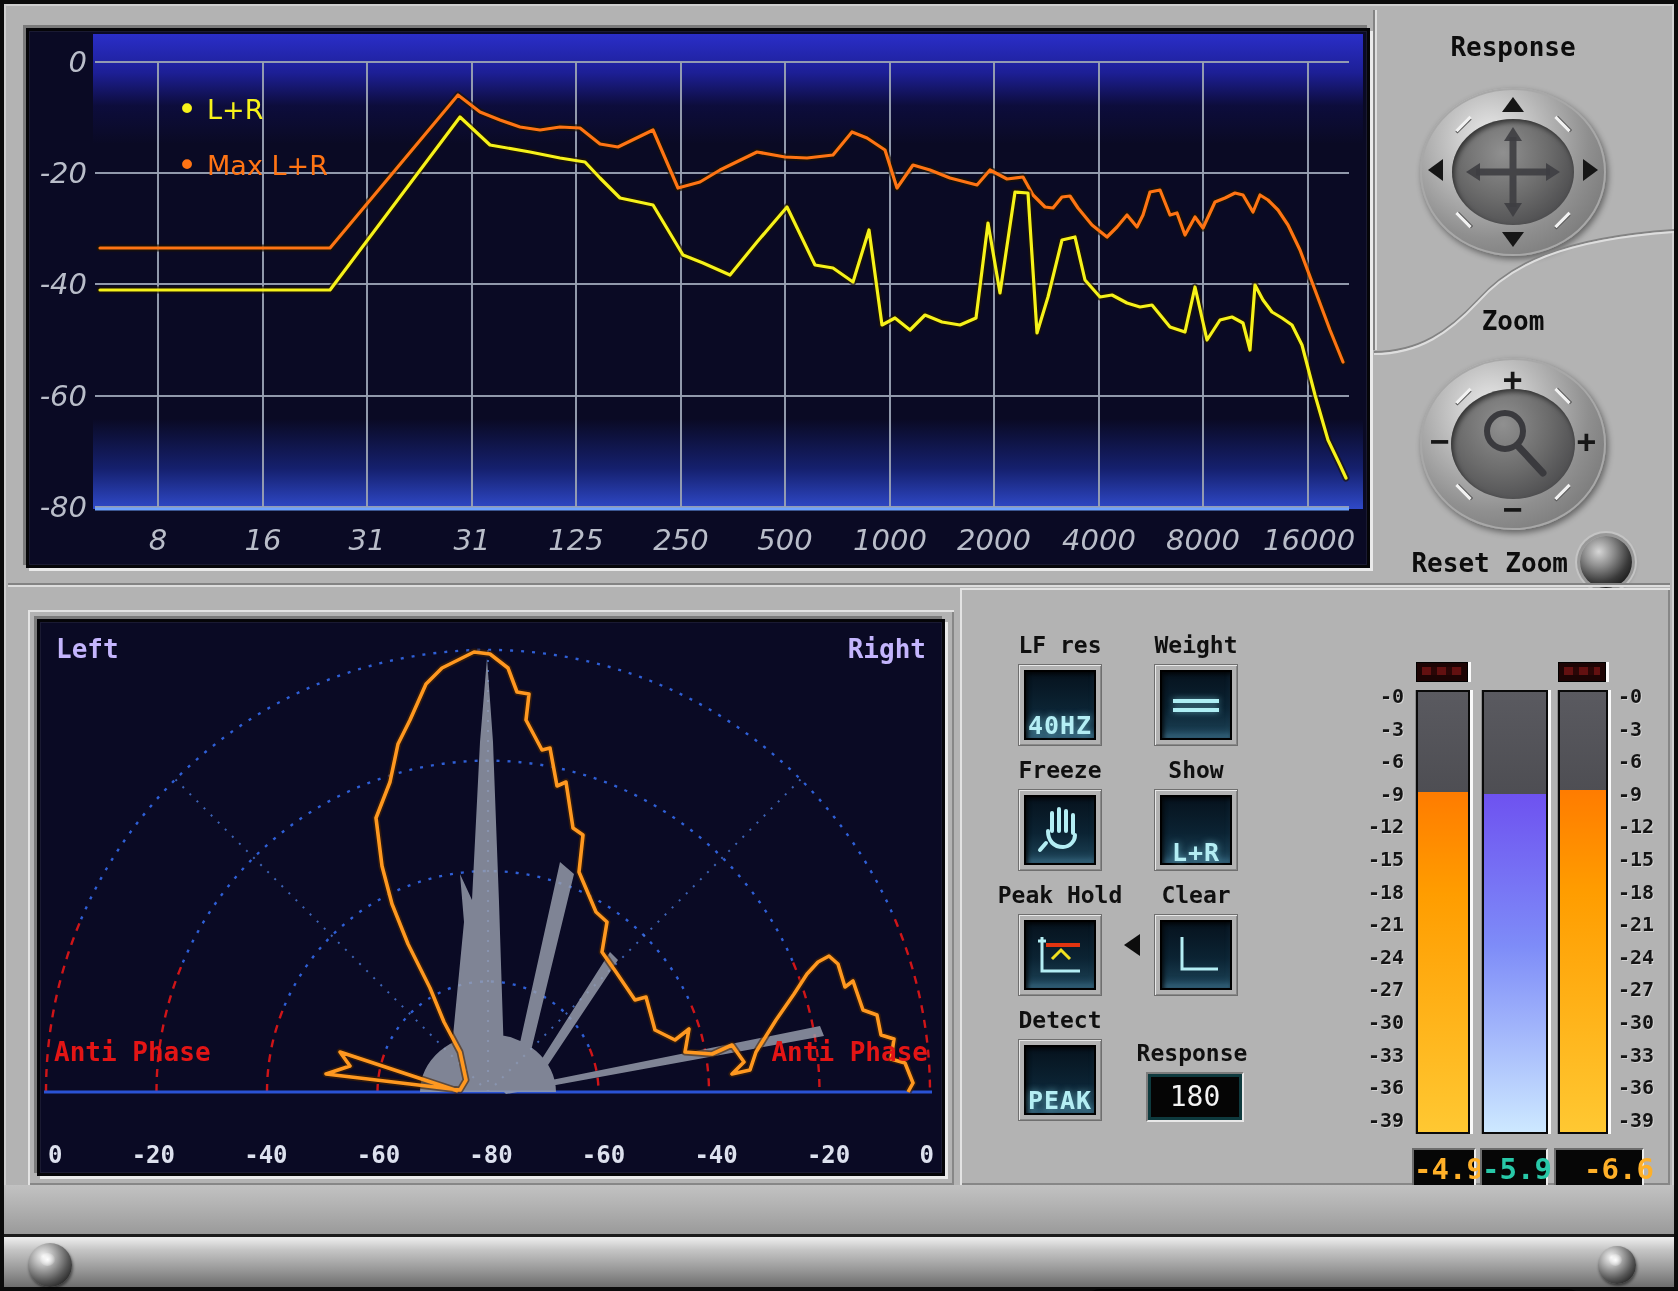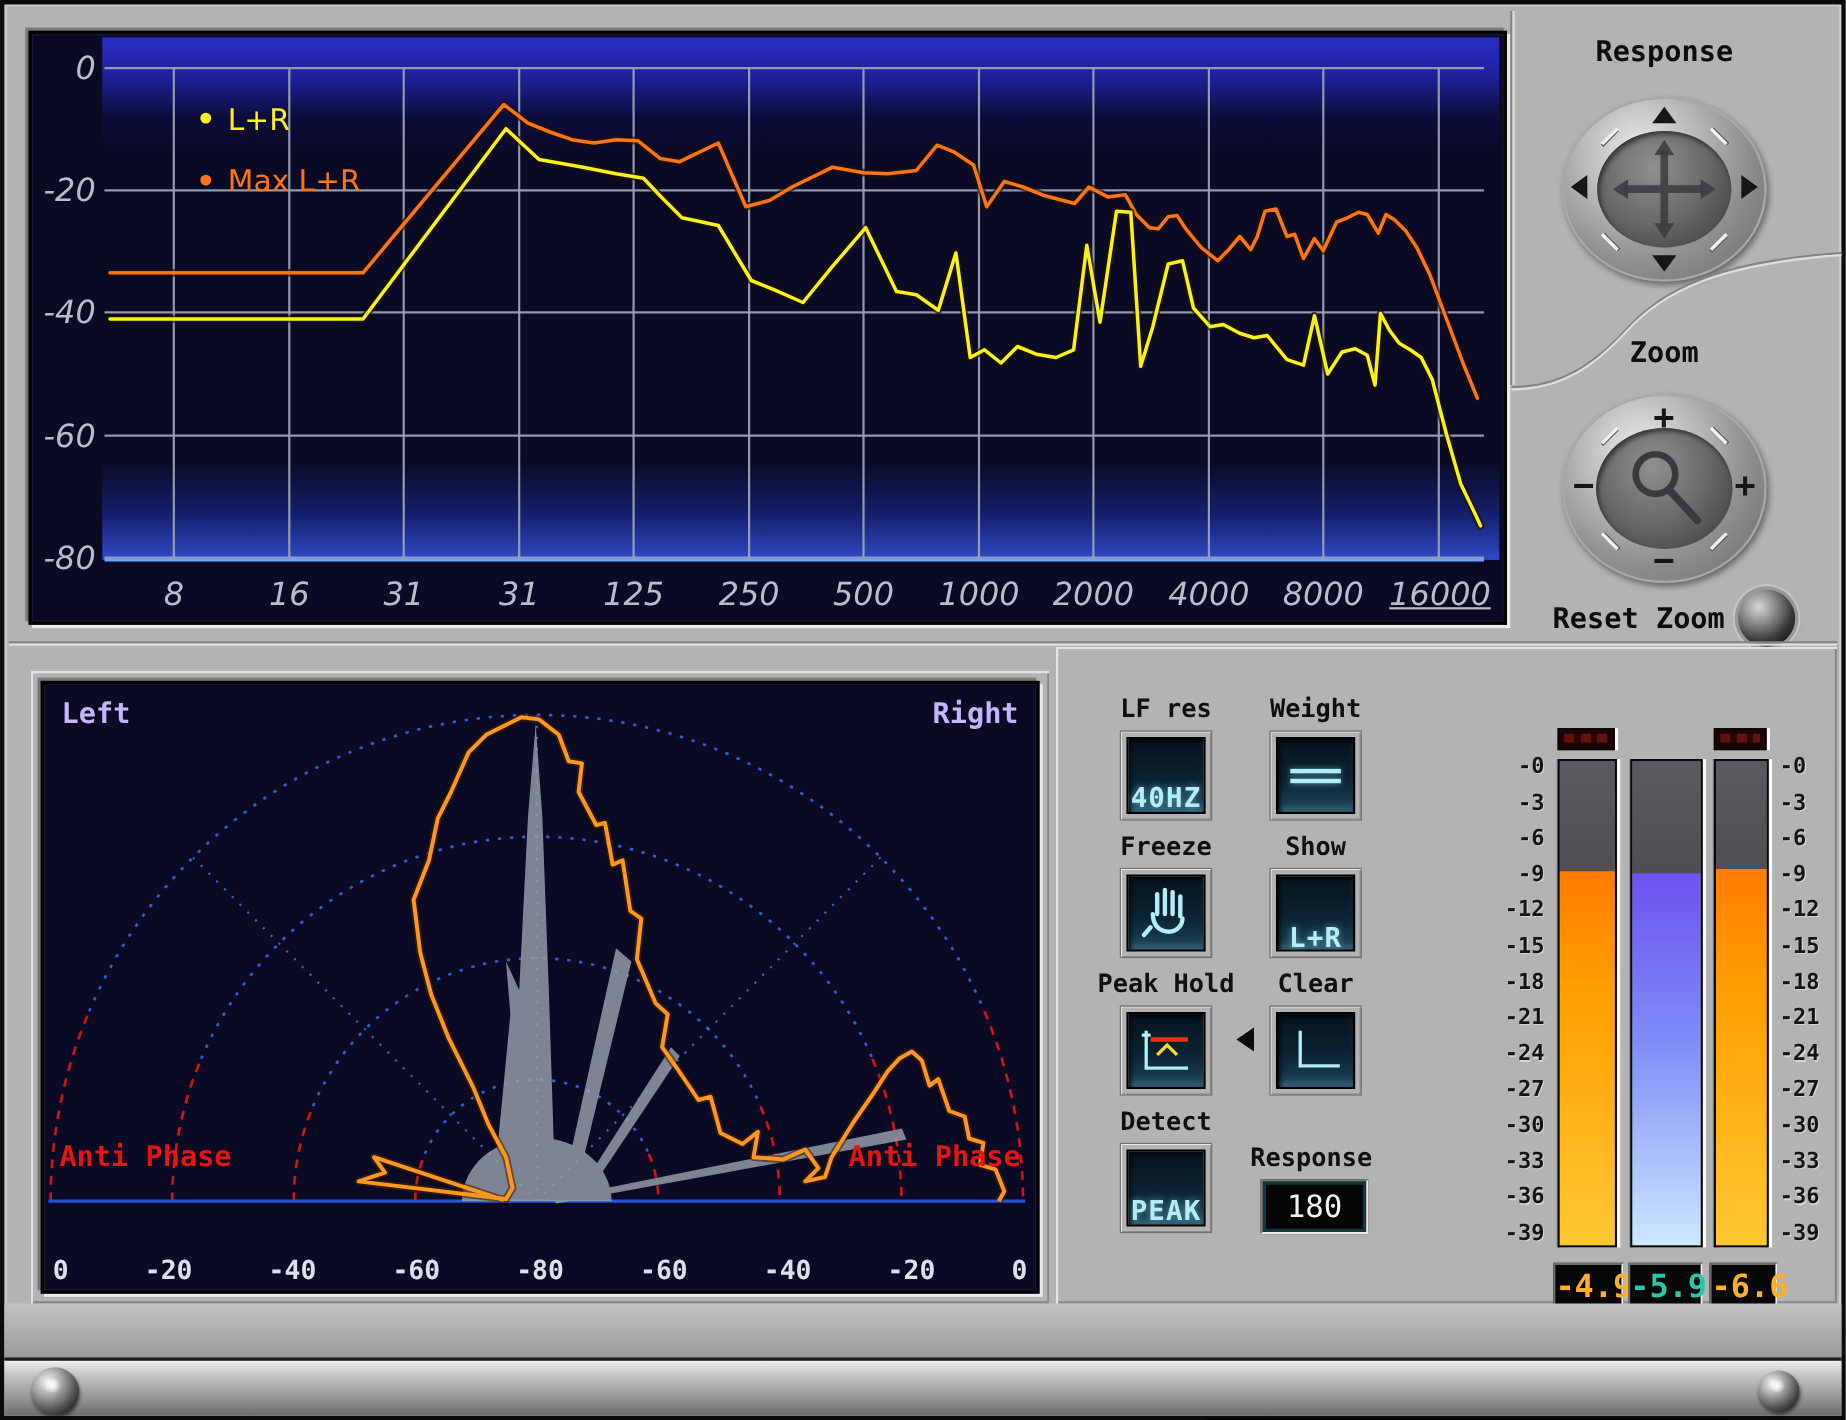--- a/index.html
+++ b/index.html
@@ -148,21 +148,21 @@
           <span class="sp-xlab" style="left: 189px;">16</span>
           <span class="sp-xlab" style="left: 293px;">31</span>
           <span class="sp-xlab" style="left: 398px;">31</span>
           <span class="sp-xlab" style="left: 502px;">125</span>
           <span class="sp-xlab" style="left: 607px;">250</span>
           <span class="sp-xlab" style="left: 711px;">500</span>
           <span class="sp-xlab" style="left: 816px;">1000</span>
           <span class="sp-xlab" style="left: 920px;">2000</span>
           <span class="sp-xlab" style="left: 1025px;">4000</span>
           <span class="sp-xlab" style="left: 1129px;">8000</span>
-          <span class="sp-xlab" style="left: 1234px; text-decoration: underline;">16000</span>
+          <span class="sp-xlab" style="left: 1234px;">16000</span>
         </div>
       <div id="sp-legend">
         <div class="legend-item">
           <span class="legend-dot" id="leg-dot-0" style="color: rgb(246, 242, 26);">•</span>
           <span id="leg-txt-0" style="color: rgb(246, 242, 26);">L+R</span>
         </div>
         <div class="legend-item">
           <span class="legend-dot" id="leg-dot-1" style="color: rgb(255, 116, 20);">•</span>
           <span id="leg-txt-1" style="color: rgb(255, 116, 20);">Max L+R</span>
         </div>
@@ -381,21 +381,21 @@
       </div>
     <div class="meter" style="left:522px;width:62px;">
         <div class="fill fill-sum" style="height: 76.8%;"></div>
       </div>
     <div class="meter" style="left:598px;width:46px;">
         <div class="fill fill-lr" style="height: 77.7%;"></div>
       </div>
 
     <div class="lcd lcd-val" style="left: 452px; top: 560px; width: 60px; color: rgb(255, 176, 40);">-4.9</div>
     <div class="lcd lcd-val" style="left: 520px; top: 560px; width: 64px; color: rgb(40, 200, 168);">-5.9</div>
-    <div class="lcd lcd-val" style="left: 594px; top: 560px; width: 58px; color: rgb(255, 176, 40);">-6.6</div>
+    <div class="lcd lcd-val" style="left: 594px; top: 560px; width: 58px; color: rgb(255, 176, 40); padding-left: 28px;">-6.6</div>
   </div>
 
   <div id="bottom-strip"></div>
   <div id="toolbar">
     <div class="ball" style="left:24px;top:6px;width:44px;height:44px;"></div>
     <div class="ball" style="left:1594px;top:9px;width:38px;height:38px;"></div>
   </div>
   <div id="brand-lozenge">PAZ Analyzer</div>
 
   <svg width="1678" height="1291" style="position:absolute;left:0;top:0;pointer-events:none;">

